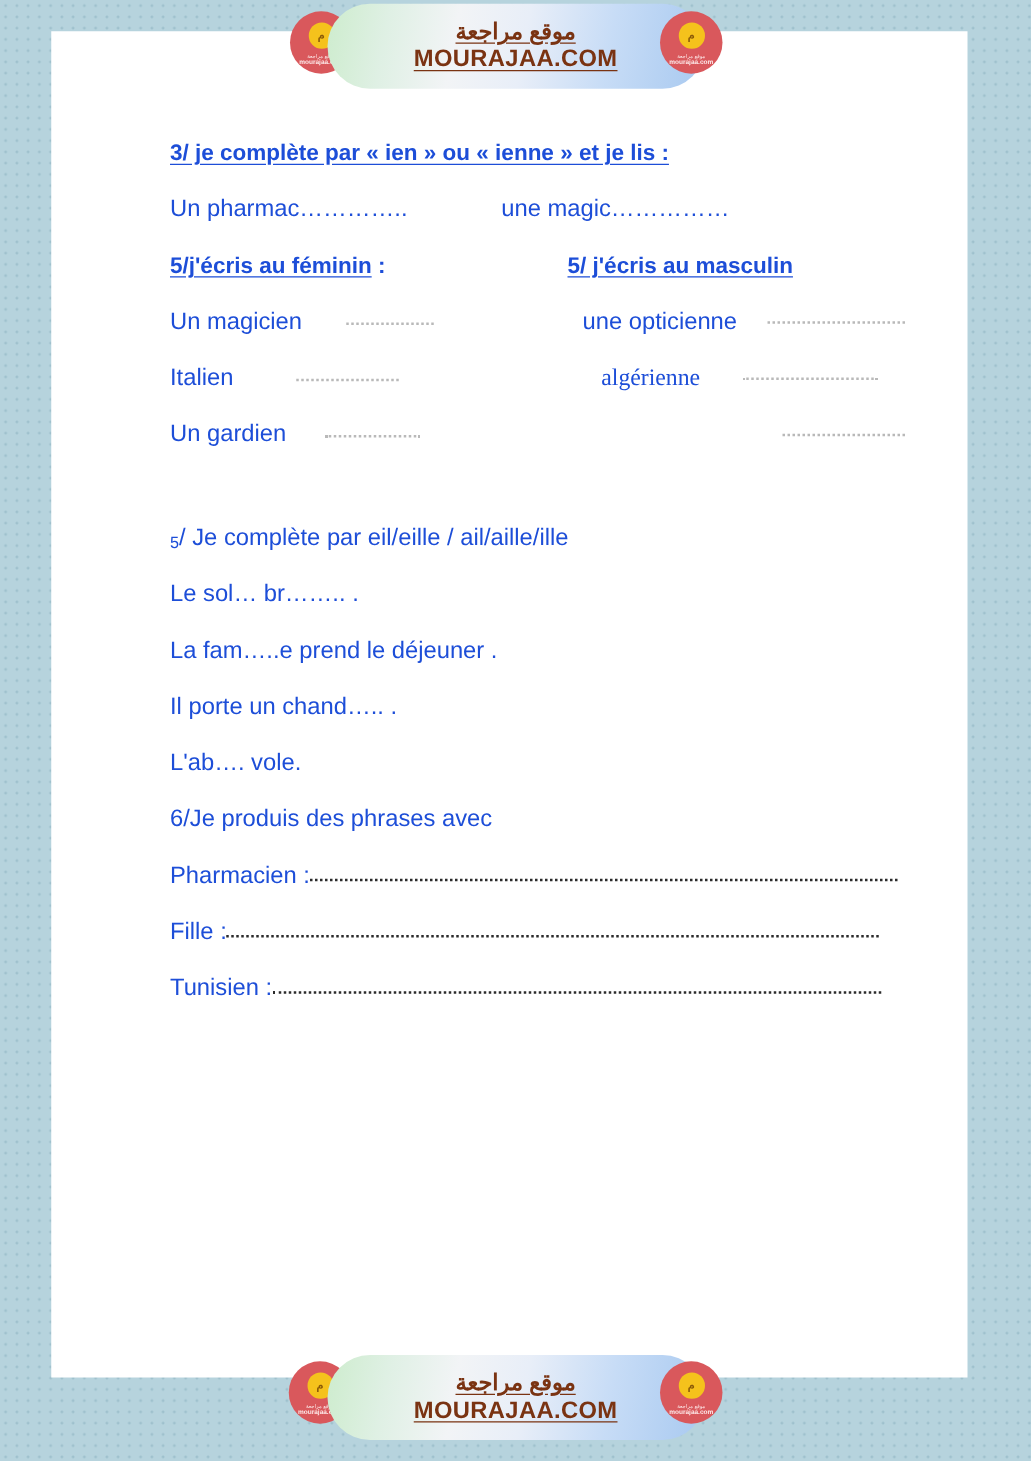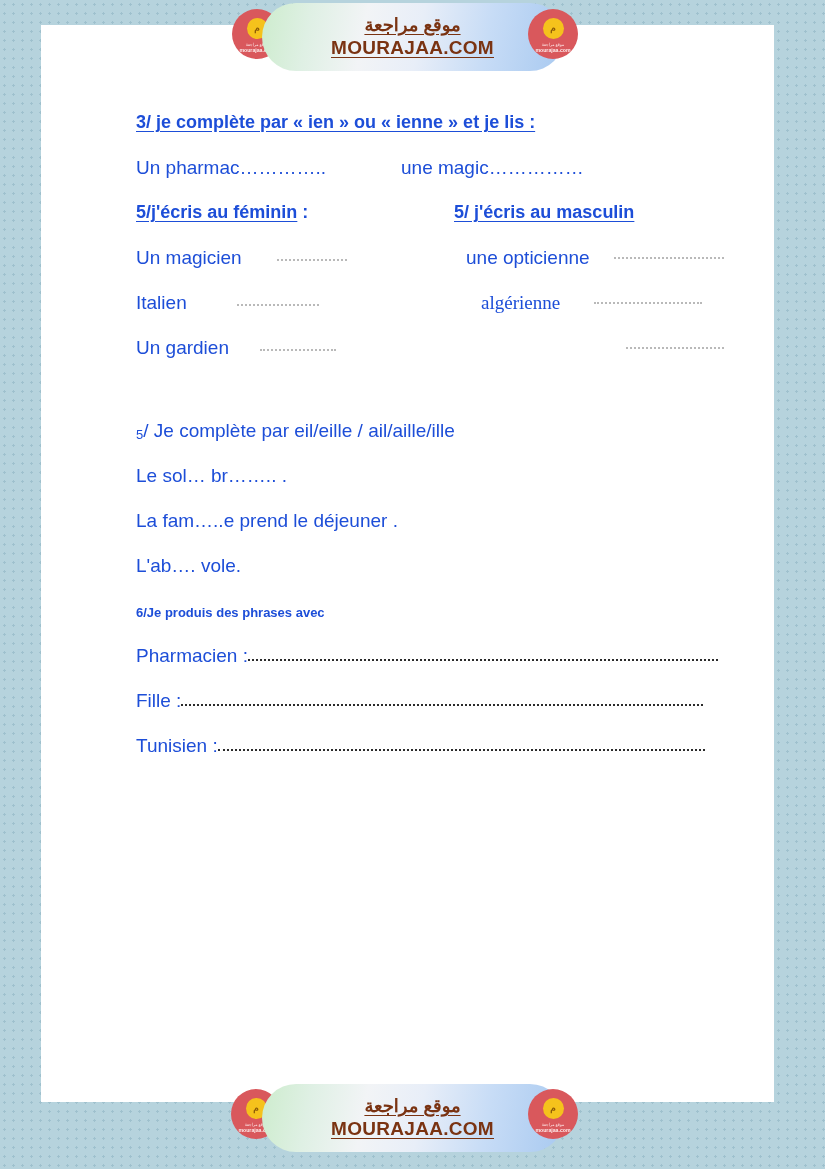--- a/index.html
+++ b/index.html
@@ -181,22 +181,22 @@
   }
 
   .small-num {
     font-size: 13px;
     vertical-align: baseline;
     position: relative;
     top: 2px;
   }
 
   .inner-hd {
-    font-weight: bold;
-    font-size: 13px;
+    font-weight: normal;
+    font-size: 19px;
   }
 </style>
 </head>
 <body>
 
 <div class="sheet"></div>
 
 <div class="banner top">
   <div class="logo-badge left">
     <div class="logo-emblem">
@@ -262,20 +262,21 @@
   </div>
 
   <div class="gap-row"></div>
 
   <div class="row">
     <span class="small-num">5</span><span>/ Je complète par eil/eille / ail/aille/ille</span>
   </div>
 
   <div class="row">Le sol… br…….. .</div>
   <div class="row">La fam…..e prend le déjeuner .</div>
+  <div class="row">Il porte un chand….. .</div>
   <div class="row">L'ab….   vole.</div>
 
   <div class="row">
     <span class="inner-hd">6/Je produis des phrases avec</span>
   </div>
 
   <div class="row">
     <span>Pharmacien :</span><span class="dots-lead" style="width:470px;"></span>
   </div>
 

